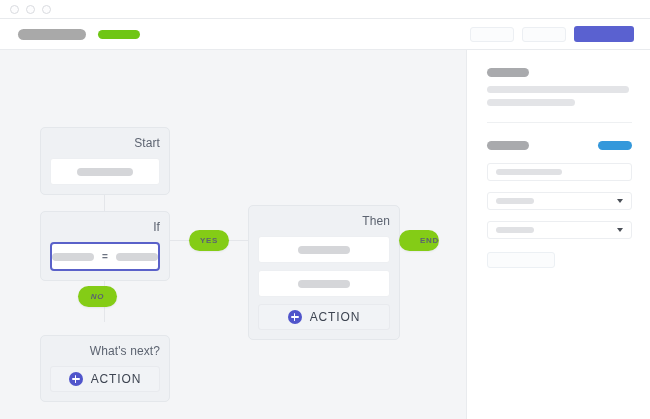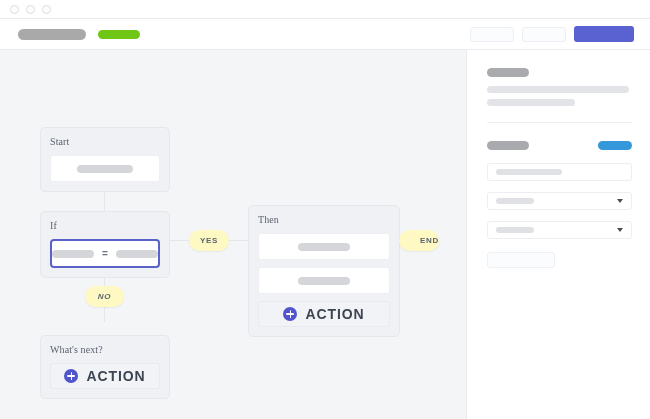--- a/index.html
+++ b/index.html
@@ -129,26 +129,26 @@
   
   .node {
     position: absolute;
     background: #eff1f4;
     border: 1px solid #e4e7eb;
     border-radius: 5px;
     box-sizing: border-box;
     padding: 8px 9px 9px 9px;
   }
   .node-title {
-    text-align: left;
-    font-size: 10px;
+    text-align: right;
+    font-size: 12px;
     color: #5c6370;
     letter-spacing: 0.1px;
     margin-bottom: 8px;
-    font-family: Liberation Serif, serif;
+    font-family: Liberation Sans, sans-serif;
   }
   .card {
     background: #ffffff;
     border: 1px solid #edeff2;
     border-radius: 3px;
     box-sizing: border-box;
     height: 27px;
     display: flex;
     align-items: center;
     justify-content: center;
@@ -167,21 +167,21 @@
   .eq {
     font-size: 10px;
     color: #6b7280;
     margin: 0 8px;
     font-weight: 700;
   }
 
   
   .badge {
     position: absolute;
-    background: #fef9c3;
+    background: #84cc16;
     border-radius: 11px;
     height: 21px;
     display: flex;
     align-items: center;
     justify-content: center;
     font-size: 8px;
     letter-spacing: 0.7px;
     color: #5c6370;
     font-weight: 700;
     box-shadow: 0 1px 2px rgba(40,50,70,0.07);
@@ -210,24 +210,24 @@
   }
   .plus::before, .plus::after {
     content: "";
     position: absolute;
     background: #ffffff;
     border-radius: 1px;
   }
   .plus::before { left: 3px; right: 3px; top: 6.2px; height: 1.6px; }
   .plus::after  { top: 3px; bottom: 3px; left: 6.2px; width: 1.6px; }
   .addbtn-label {
-    font-size: 14px;
+    font-size: 12px;
     letter-spacing: 0.9px;
     color: #3d4451;
-    font-weight: 700;
+    font-weight: 400;
   }
 
   
   .sidebar {
     flex: 1 1 auto;
     background: #ffffff;
     padding: 18px 18px 0 20px;
     box-sizing: border-box;
   }
   .sb-title {
@@ -364,21 +364,21 @@
         </div>
         <div class="addbtn">
           <span class="plus"></span>
           <span class="addbtn-label">ACTION</span>
         </div>
       </div>
 
       <div class="badge" style="left:189px; top:180px; width:40px;">
         <span>YES</span>
       </div>
-      <div class="badge" style="left:85px; top:236px; width:39px;font-style:italic;">
+      <div class="badge" style="left:78px; top:236px; width:39px;font-style:italic;">
         <span>NO</span>
       </div>
       <div class="badge" style="left:399px; top:180px; width:40px;justify-content:flex-end;">
         <span>END</span>
       </div>
 
     </div>
 
     <div class="divider-v"></div>
 

